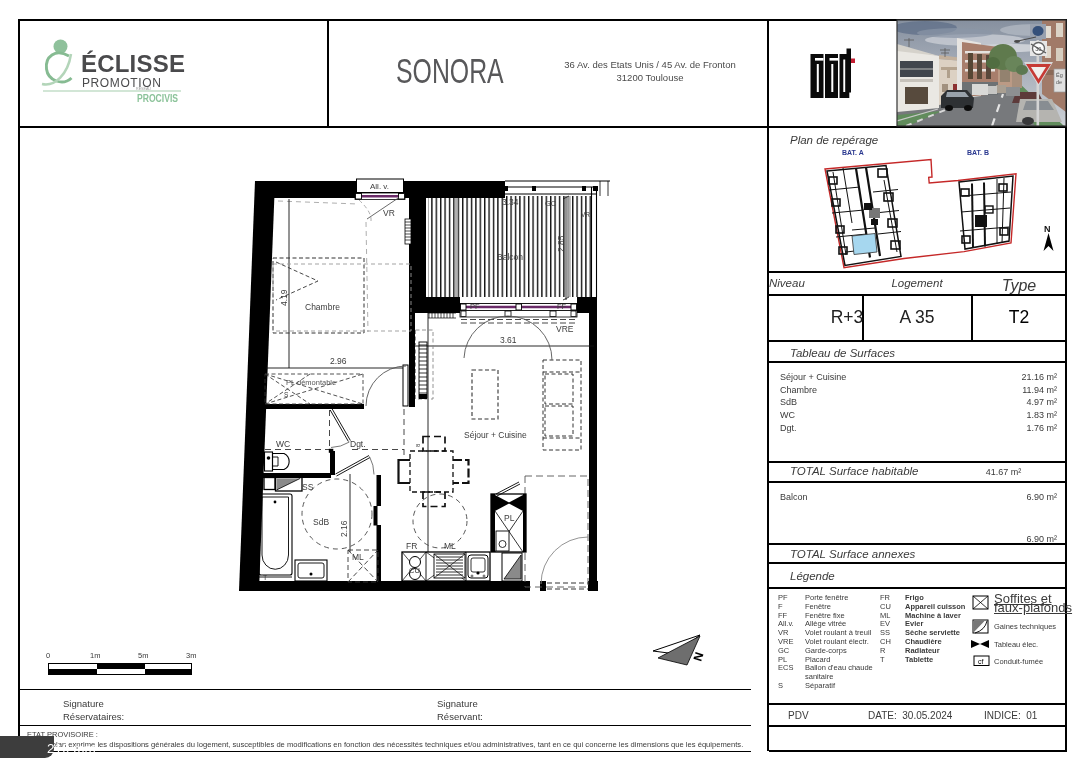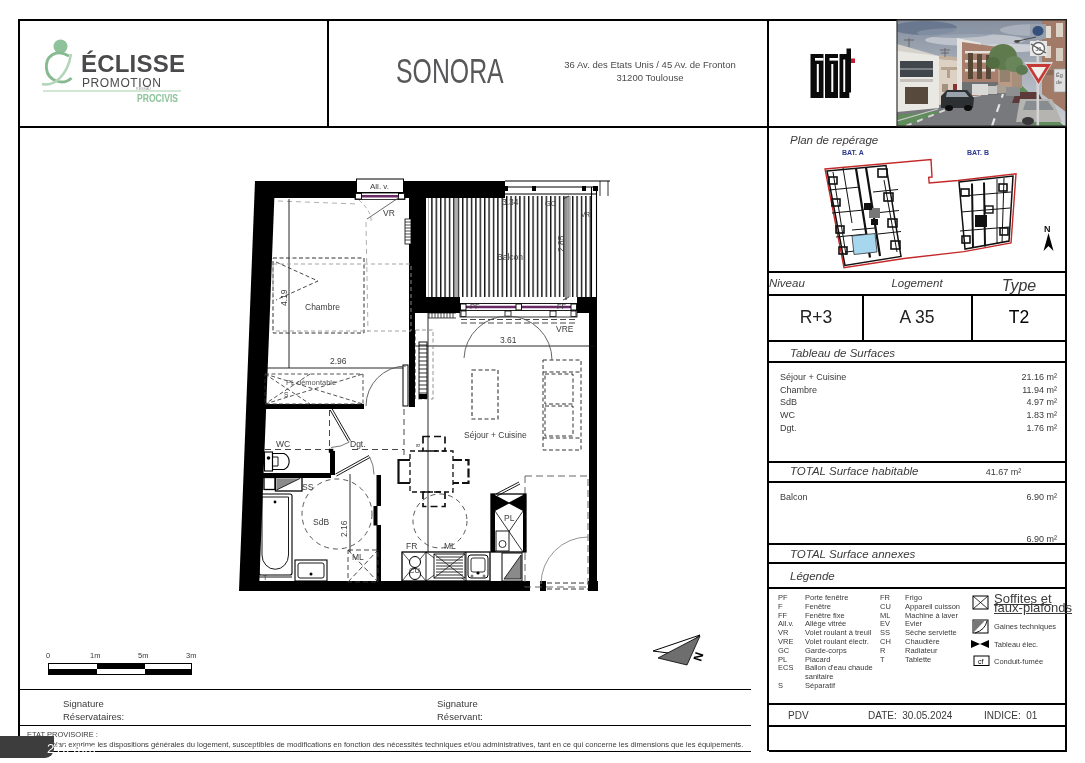--- a/index.html
+++ b/index.html
@@ -27,21 +27,21 @@
 <div class="abs" style="left:967px;top:149px;font-size:7px;font-weight:bold;color:#2b3990;">BAT. B</div>
 
 <div class="hl" style="left:769px;top:271px;width:297px;"></div>
 <div class="hl" style="left:769px;top:294px;width:297px;height:2px;"></div>
 <div class="hl" style="left:769px;top:340px;width:297px;height:2px;"></div>
 <div class="vl" style="left:862px;top:294px;height:48px;width:2px;"></div>
 <div class="vl" style="left:971px;top:294px;height:48px;width:2px;"></div>
 <div class="abs it" style="left:769px;top:277px;width:94px;text-align:left;font-size:11.5px;">Niveau</div>
 <div class="abs it" style="left:863px;top:277px;width:108px;text-align:center;font-size:11.5px;">Logement</div>
 <div class="abs it" style="left:972px;top:277px;width:94px;text-align:center;font-size:16px;">Type</div>
-<div class="abs" style="left:769px;top:307px;width:94px;text-align:center;font-size:17.5px;color:#222;">R+3</div>
+<div class="abs" style="left:769px;top:307px;width:94px;text-align:center;font-size:17.5px;color:#222;padding-left:31px;">R+3</div>
 <div class="abs" style="left:863px;top:307px;width:108px;text-align:center;font-size:17.5px;color:#222;">A 35</div>
 <div class="abs" style="left:972px;top:307px;width:94px;text-align:center;font-size:17.5px;color:#000000;">T2</div>
 
 <div class="abs it" style="left:790px;top:347px;font-size:11.5px;">Tableau de Surfaces</div>
 <div class="hl" style="left:769px;top:361px;width:297px;"></div>
 <div class="abs" style="left:780px;top:371px;font-size:9px;line-height:12.7px;">Séjour + Cuisine<br>Chambre<br>SdB<br>WC<br>Dgt.</div>
 <div class="abs" style="left:950px;top:371px;width:107px;text-align:right;font-size:9px;line-height:12.7px;">21.16 m²<br>11.94 m²<br>4.97 m²<br>1.83 m²<br>1.76 m²</div>
 <div class="hl" style="left:769px;top:461px;width:297px;"></div>
 <div class="abs it" style="left:790px;top:465px;font-size:11.5px;">TOTAL Surface habitable</div>
 <div class="abs" style="left:950px;top:467px;width:107px;text-align:center;font-size:9px;">41.67 m²</div>
@@ -51,21 +51,21 @@
 <div class="abs" style="left:950px;top:534px;width:107px;text-align:right;font-size:9px;">6.90 m²</div>
 <div class="hl" style="left:769px;top:543px;width:297px;"></div>
 <div class="abs it" style="left:790px;top:548px;font-size:11.5px;">TOTAL Surface annexes</div>
 <div class="hl" style="left:769px;top:562px;width:297px;"></div>
 
 <div class="abs it" style="left:790px;top:570px;font-size:11.5px;">Légende</div>
 <div class="hl" style="left:769px;top:587px;width:297px;height:2px;"></div>
 <div class="abs" style="left:778px;top:594px;font-size:7.5px;line-height:8.8px;">PF<br>F<br>FF<br>All.v.<br>VR<br>VRE<br>GC<br>PL<br>ECS<br><br>S</div>
 <div class="abs" style="left:805px;top:594px;font-size:7.5px;line-height:8.8px;">Porte fenêtre<br>Fenêtre<br>Fenêtre fixe<br>Allège vitrée<br>Volet roulant à treuil<br>Volet roulant électr.<br>Garde-corps<br>Placard<br>Ballon d'eau chaude<br>sanitaire<br>Séparatif</div>
 <div class="abs" style="left:880px;top:594px;font-size:7.5px;line-height:8.8px;">FR<br>CU<br>ML<br>EV<br>SS<br>CH<br>R<br>T</div>
-<div class="abs" style="left:905px;top:594px;font-size:7.5px;line-height:8.8px;">Frigo<br>Appareil cuisson<br>Machine à laver<br>Evier<br>Sèche serviette<br>Chaudière<br>Radiateur<br>Tablette</div>
+<div class="abs" style="left:905px;top:594px;font-size:7.5px;line-height:8.8px;font-weight:bold;">Frigo<br>Appareil cuisson<br>Machine à laver<br>Evier<br>Sèche serviette<br>Chaudière<br>Radiateur<br>Tablette</div>
 <div class="abs" style="left:994px;top:595px;font-size:13px;line-height:8.8px;text-decoration:underline;">Soffites et<br>faux-plafonds</div>
 <div class="abs" style="left:994px;top:622px;font-size:7.5px;">Gaines techniques</div>
 <div class="abs" style="left:994px;top:640px;font-size:7.5px;">Tableau élec.</div>
 <div class="abs" style="left:994px;top:657px;font-size:7.5px;">Conduit-fumée</div>
 
 <div class="hl" style="left:769px;top:703px;width:297px;"></div>
 <div class="abs" style="left:788px;top:710px;font-size:10px;">PDV</div>
 <div class="abs" style="left:868px;top:710px;font-size:10px;">DATE:&nbsp; 30.05.2024</div>
 <div class="abs" style="left:984px;top:710px;font-size:10px;">INDICE:&nbsp; 01</div>
 <div class="hl" style="left:769px;top:725px;width:297px;"></div>

